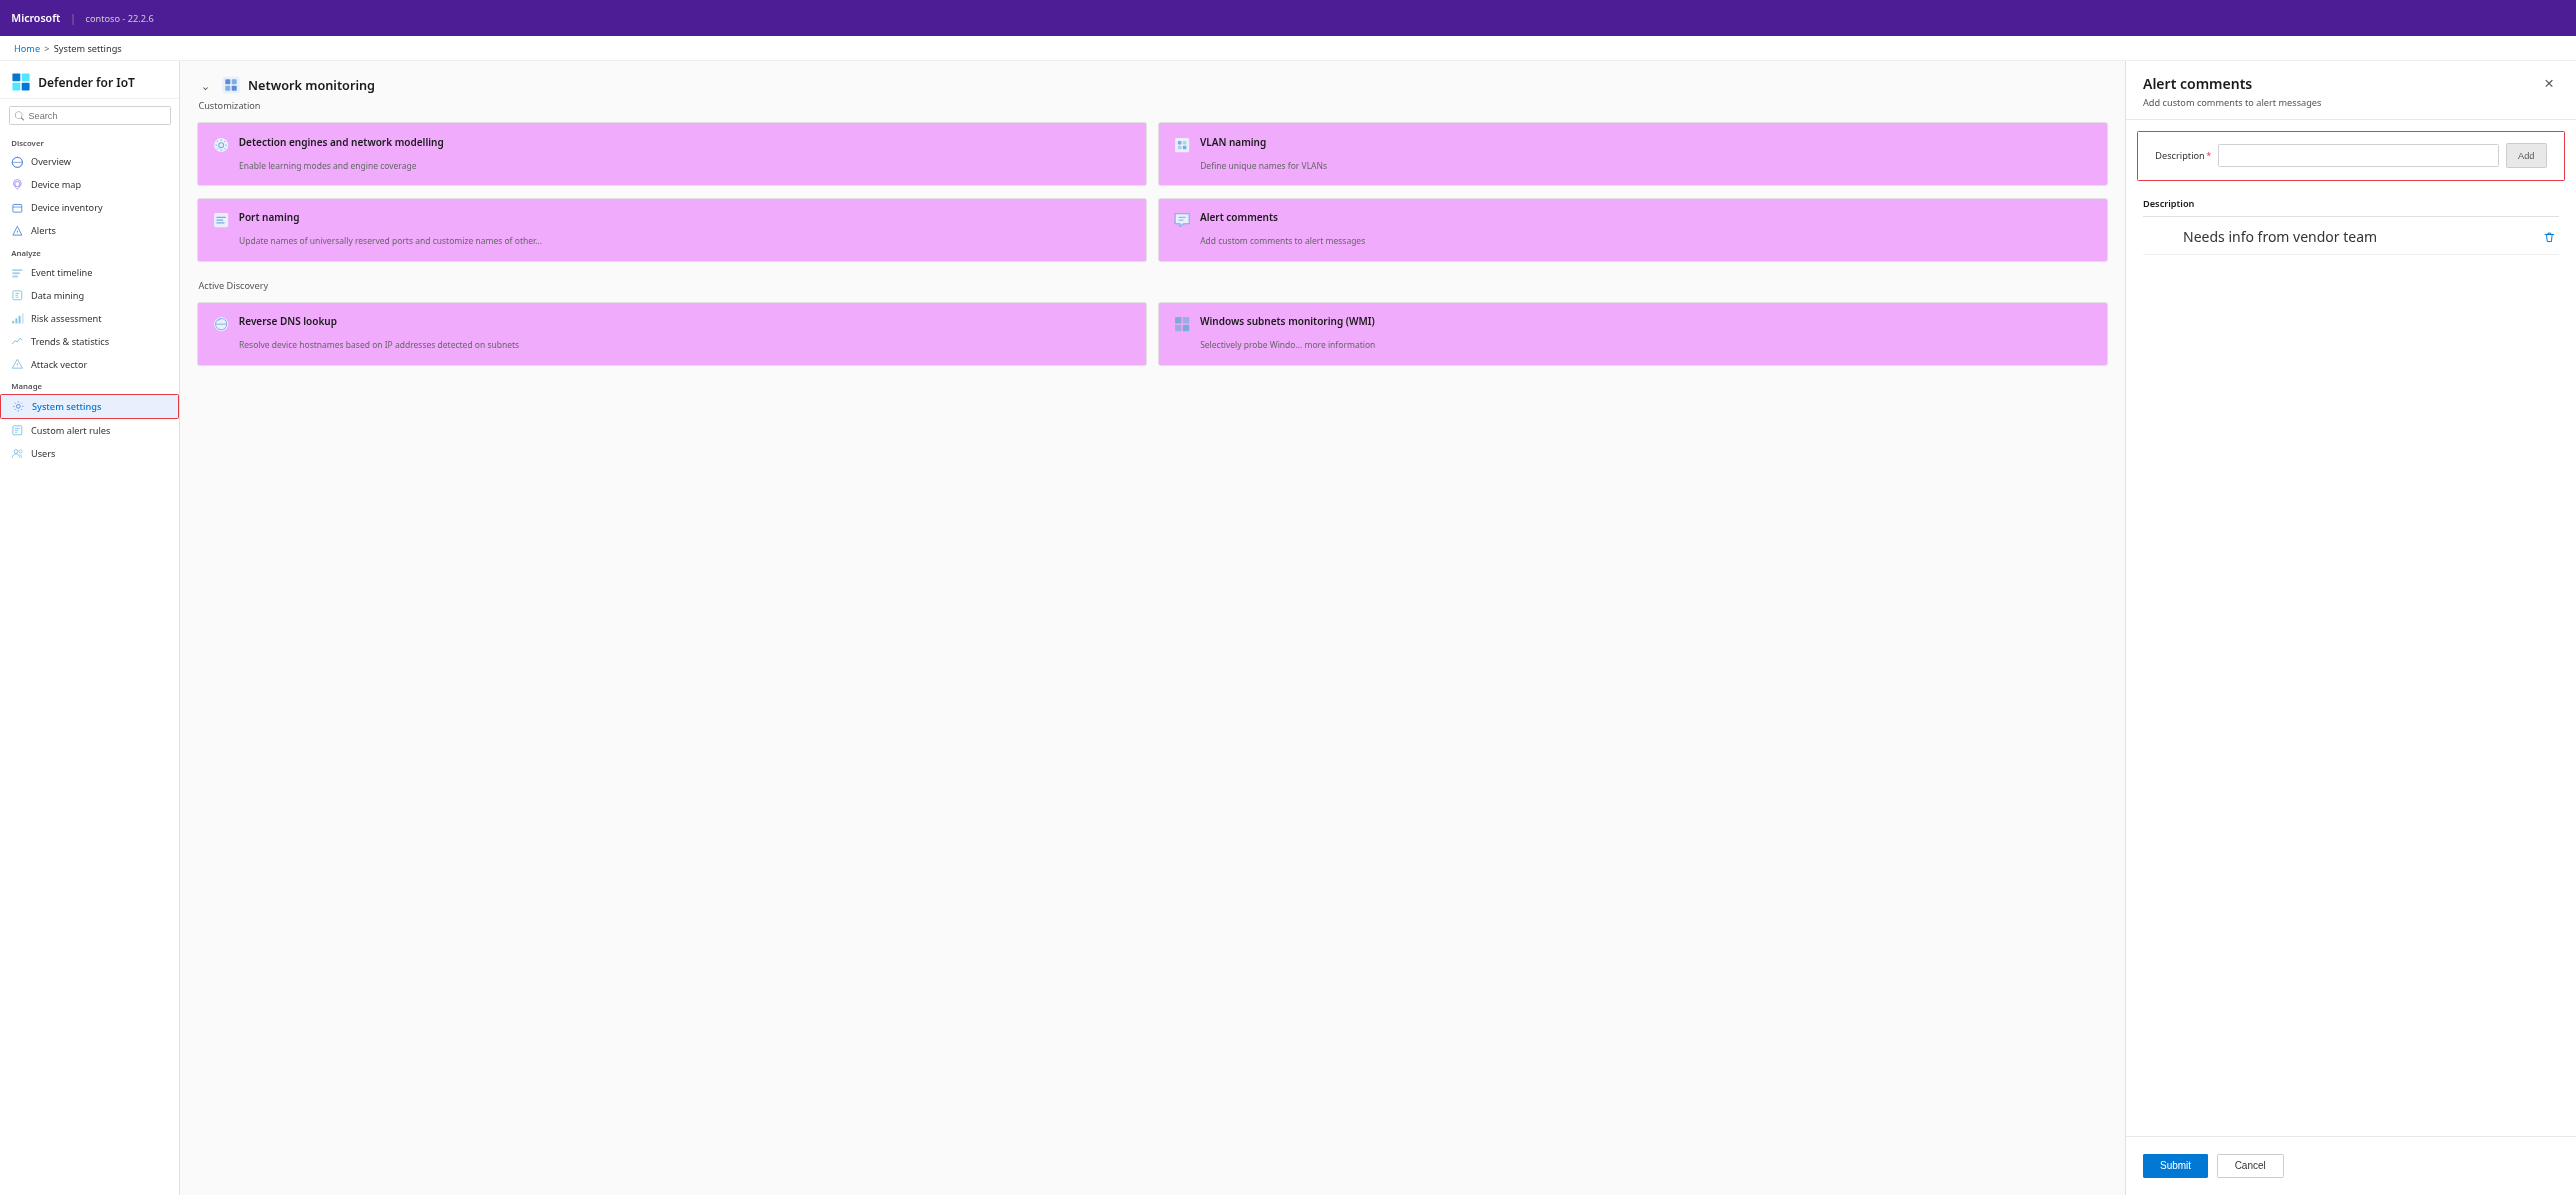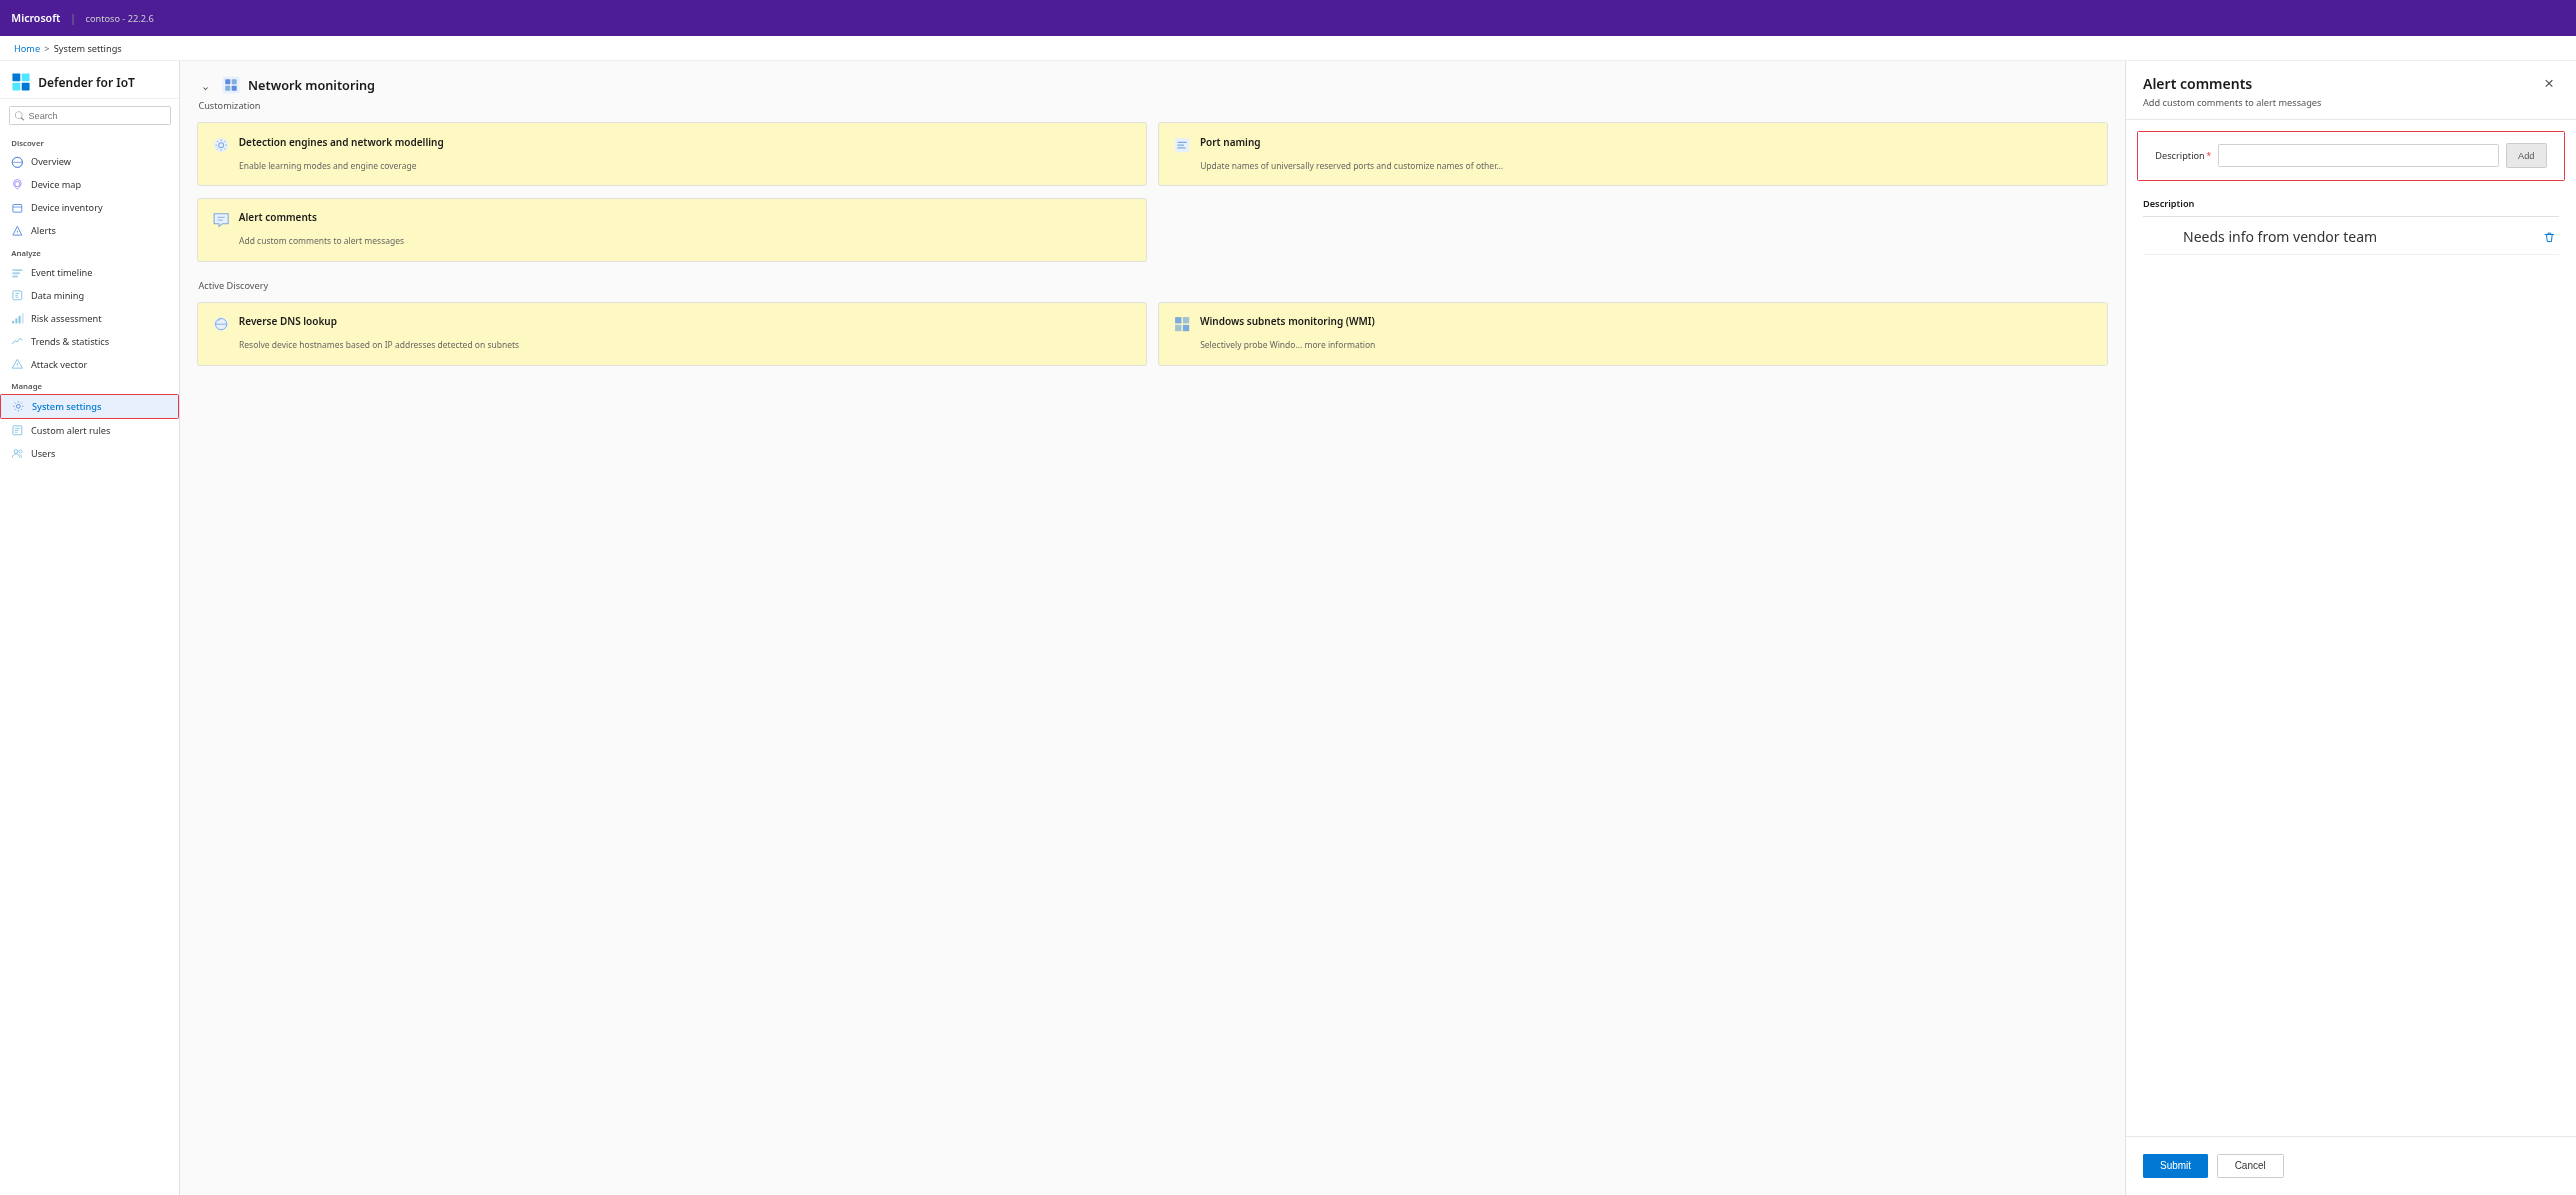--- a/index.html
+++ b/index.html
@@ -36,21 +36,21 @@
     .nav-item-bordered { border: 1.4px solid #e63946; border-radius: 1.4px; }
 
     
     .content-area { flex: 1; background: #fafafa; overflow-y: auto; padding: 14px 17px; }
     .content-header { display: flex; align-items: center; gap: 7px; margin-bottom: 4.2px; }
     .collapse-btn { width: 17px; height: 17px; cursor: pointer; display: flex; align-items: center; justify-content: center; color: #555; font-size: 11.3px; }
     .section-title { font-size: 12.7px; font-weight: 600; color: #1a1a1a; }
     .subsection-label { font-size: 9.2px; color: #555; margin-bottom: 10px; padding-left: 1.4px; }
 
     .cards-grid { display: grid; grid-template-columns: 1fr 1fr; gap: 11.3px; margin-bottom: 17px; }
-    .card { background: #fef9c3; border: 0.7px solid #e0e0e0; border-radius: 2.8px; padding: 12.7px 14px; cursor: pointer; }
+    .card { background: #f0abfc; border: 0.7px solid #e0e0e0; border-radius: 2.8px; padding: 12.7px 14px; cursor: pointer; }
     .card-header { display: flex; align-items: flex-start; gap: 8.5px; margin-bottom: 5.6px; }
     .card-icon { width: 18.3px; height: 18.3px; flex-shrink: 0; }
     .card-title { font-size: 10px; font-weight: 600; color: #1a1a1a; line-height: 1.3; }
     .card-desc { font-size: 8.5px; color: #666; line-height: 1.5; padding-left: 27px; }
 
     
     .right-panel { width: 451px; background: white; border-left: 0.7px solid #e0e0e0; display: flex; flex-direction: column; flex-shrink: 0; overflow-y: auto; }
     .panel-header { padding: 12.7px 17px 10px; border-bottom: 0.7px solid #e8e8e8; display: flex; align-items: flex-start; justify-content: space-between; }
     .panel-title { font-size: 14px; font-weight: 600; color: #1a1a1a; }
     .panel-subtitle { font-size: 9.2px; color: #555; margin-top: 2.8px; }
@@ -232,20 +232,33 @@
           <svg class="card-icon" viewBox="0 0 26 26" fill="none">
             <circle cx="13" cy="13" r="10" fill="#e8f0fe"></circle>
             <circle cx="13" cy="13" r="3.5" stroke="#7aabdc" stroke-width="1.5"></circle>
             <path d="M13 5v2M13 19v2M5 13H7M19 13h2M7.05 7.05l1.42 1.42M17.53 17.53l1.42 1.42M7.05 18.95l1.42-1.42M17.53 8.47l1.42-1.42" stroke="#7aabdc" stroke-width="1.4"></path>
           </svg>
           <span class="card-title">Detection engines and network modelling</span>
         </div>
         <div class="card-desc">Enable learning modes and engine coverage</div>
       </div>
 
+      <div class="card">
+        <div class="card-header">
+          <svg class="card-icon" viewBox="0 0 26 26" fill="none">
+            <rect x="3" y="3" width="20" height="20" rx="2" fill="#e8f0fe"></rect>
+            <rect x="7" y="7" width="5" height="5" rx="1" fill="#7aabdc"></rect>
+            <rect x="14" y="7" width="5" height="5" rx="1" fill="#7aabdc" opacity="0.5"></rect>
+            <rect x="7" y="14" width="5" height="5" rx="1" fill="#7aabdc" opacity="0.5"></rect>
+            <rect x="14" y="14" width="5" height="5" rx="1" fill="#7aabdc"></rect>
+          </svg>
+          <span class="card-title">VLAN naming</span>
+        </div>
+        <div class="card-desc">Define unique names for VLANs</div>
+      </div>
 
       <div class="card">
         <div class="card-header">
           <svg class="card-icon" viewBox="0 0 26 26" fill="none">
             <rect x="3" y="3" width="20" height="20" rx="2" fill="#e8f0fe"></rect>
             <path d="M7 9h12M7 13h8M7 17h10" stroke="#7aabdc" stroke-width="1.8" stroke-linecap="round"></path>
           </svg>
           <span class="card-title">Port naming</span>
         </div>
         <div class="card-desc">Update names of universally reserved ports and customize names of other...</div>

